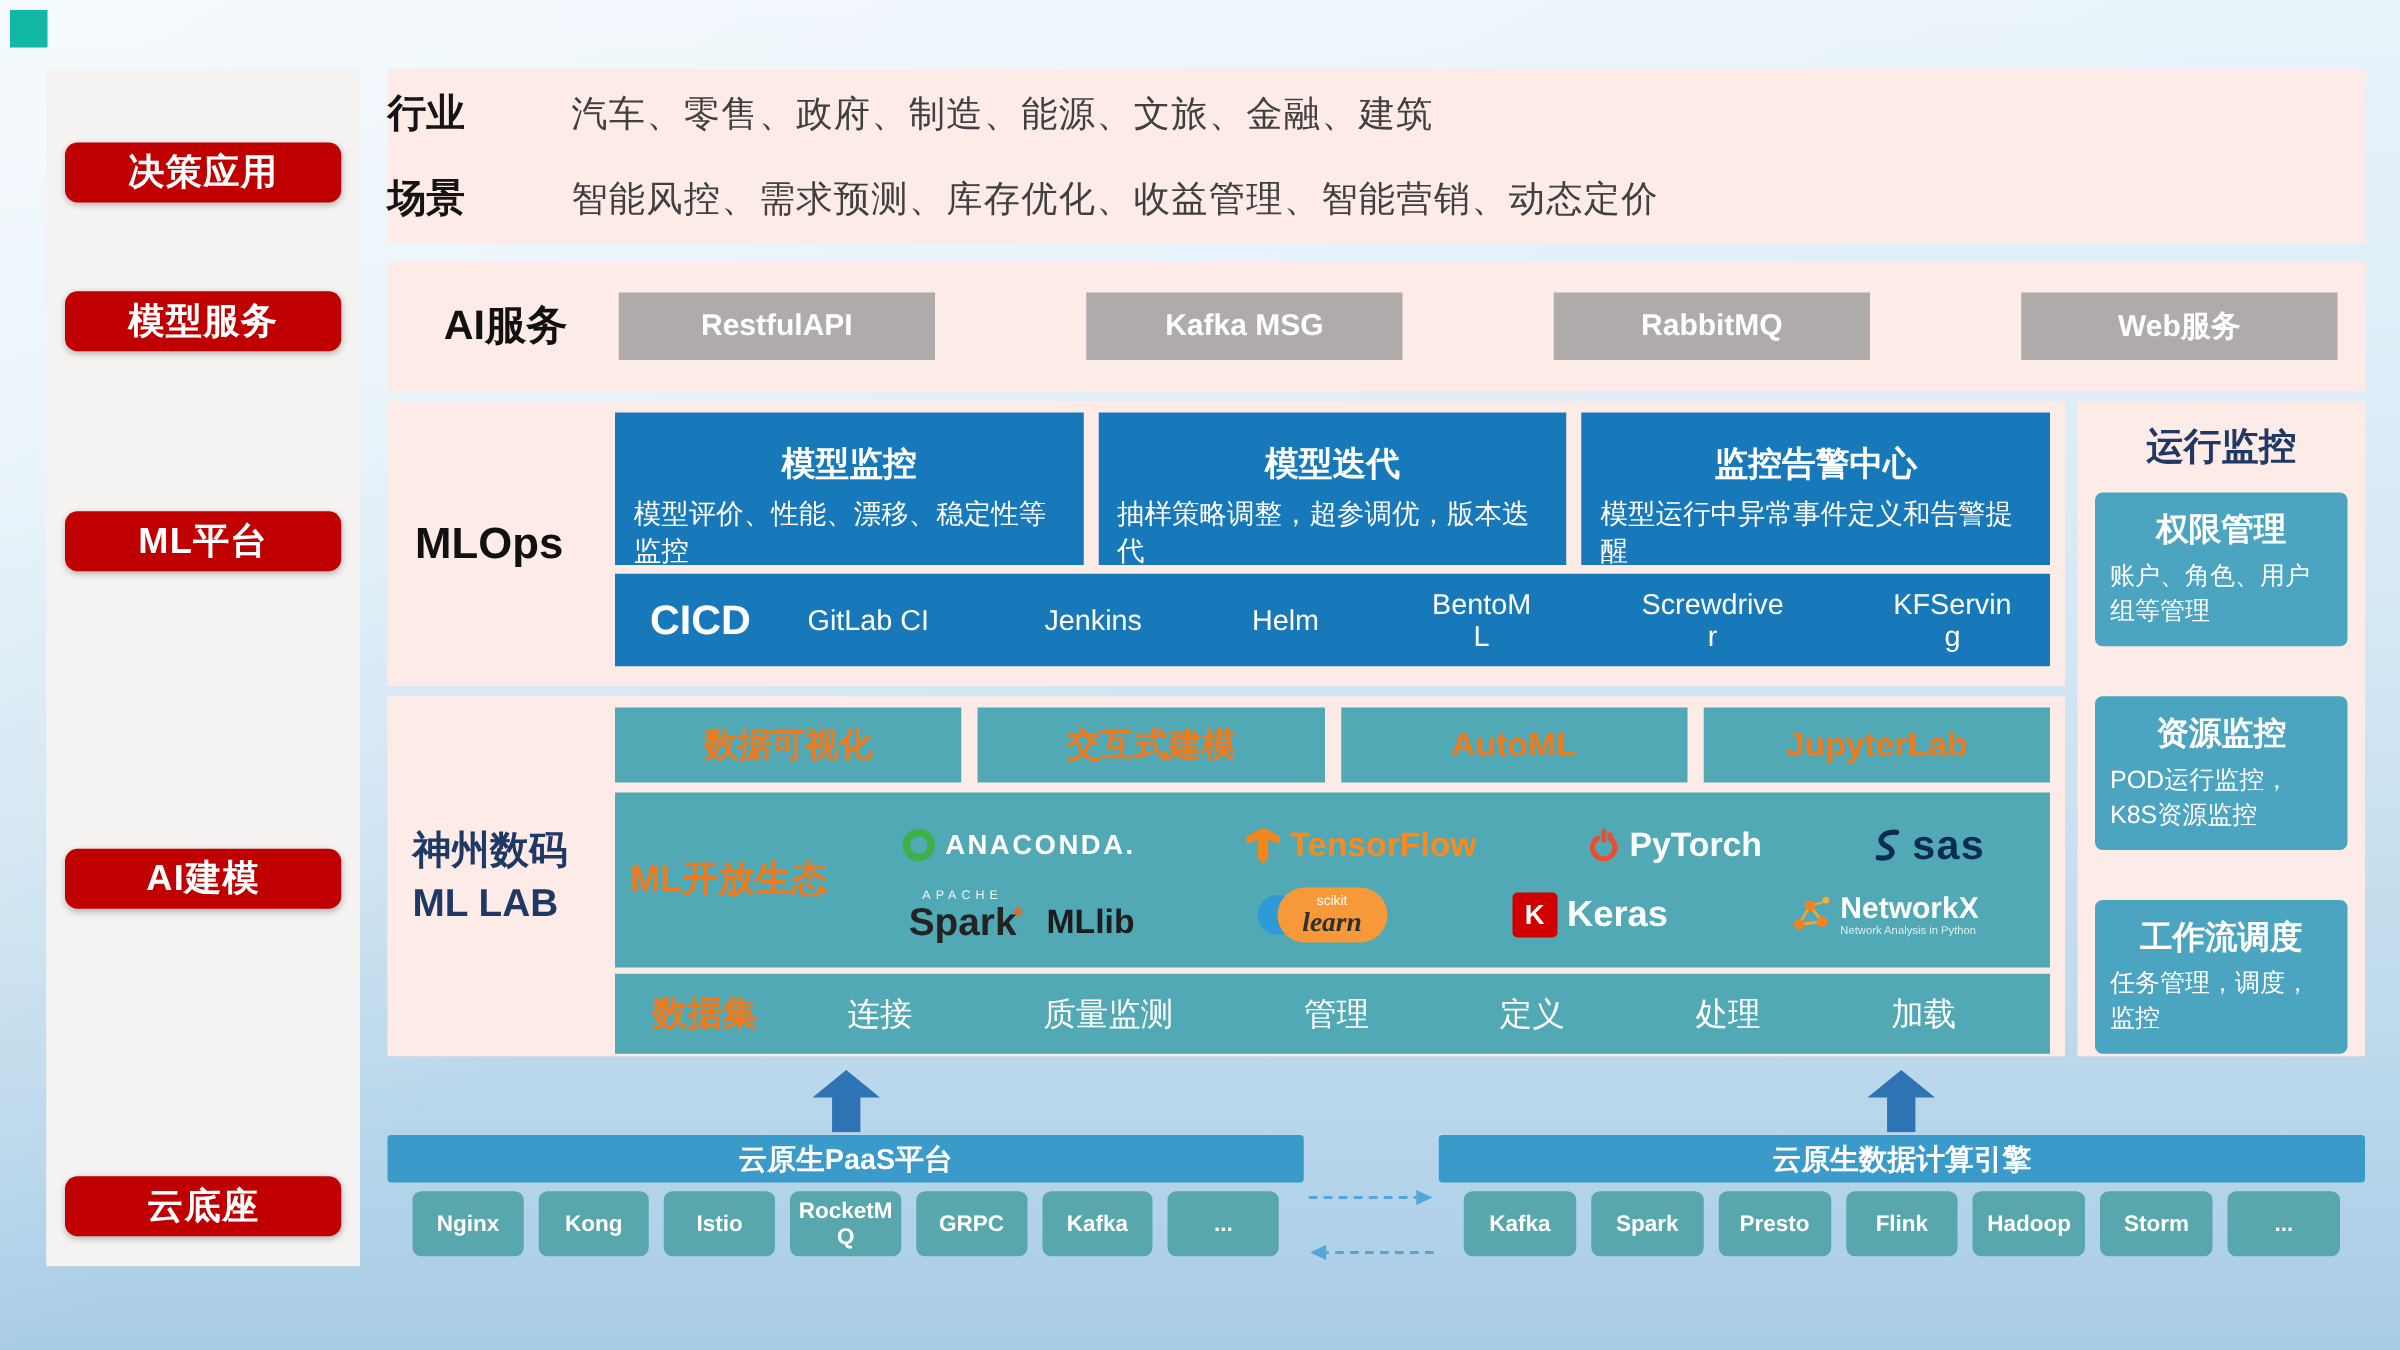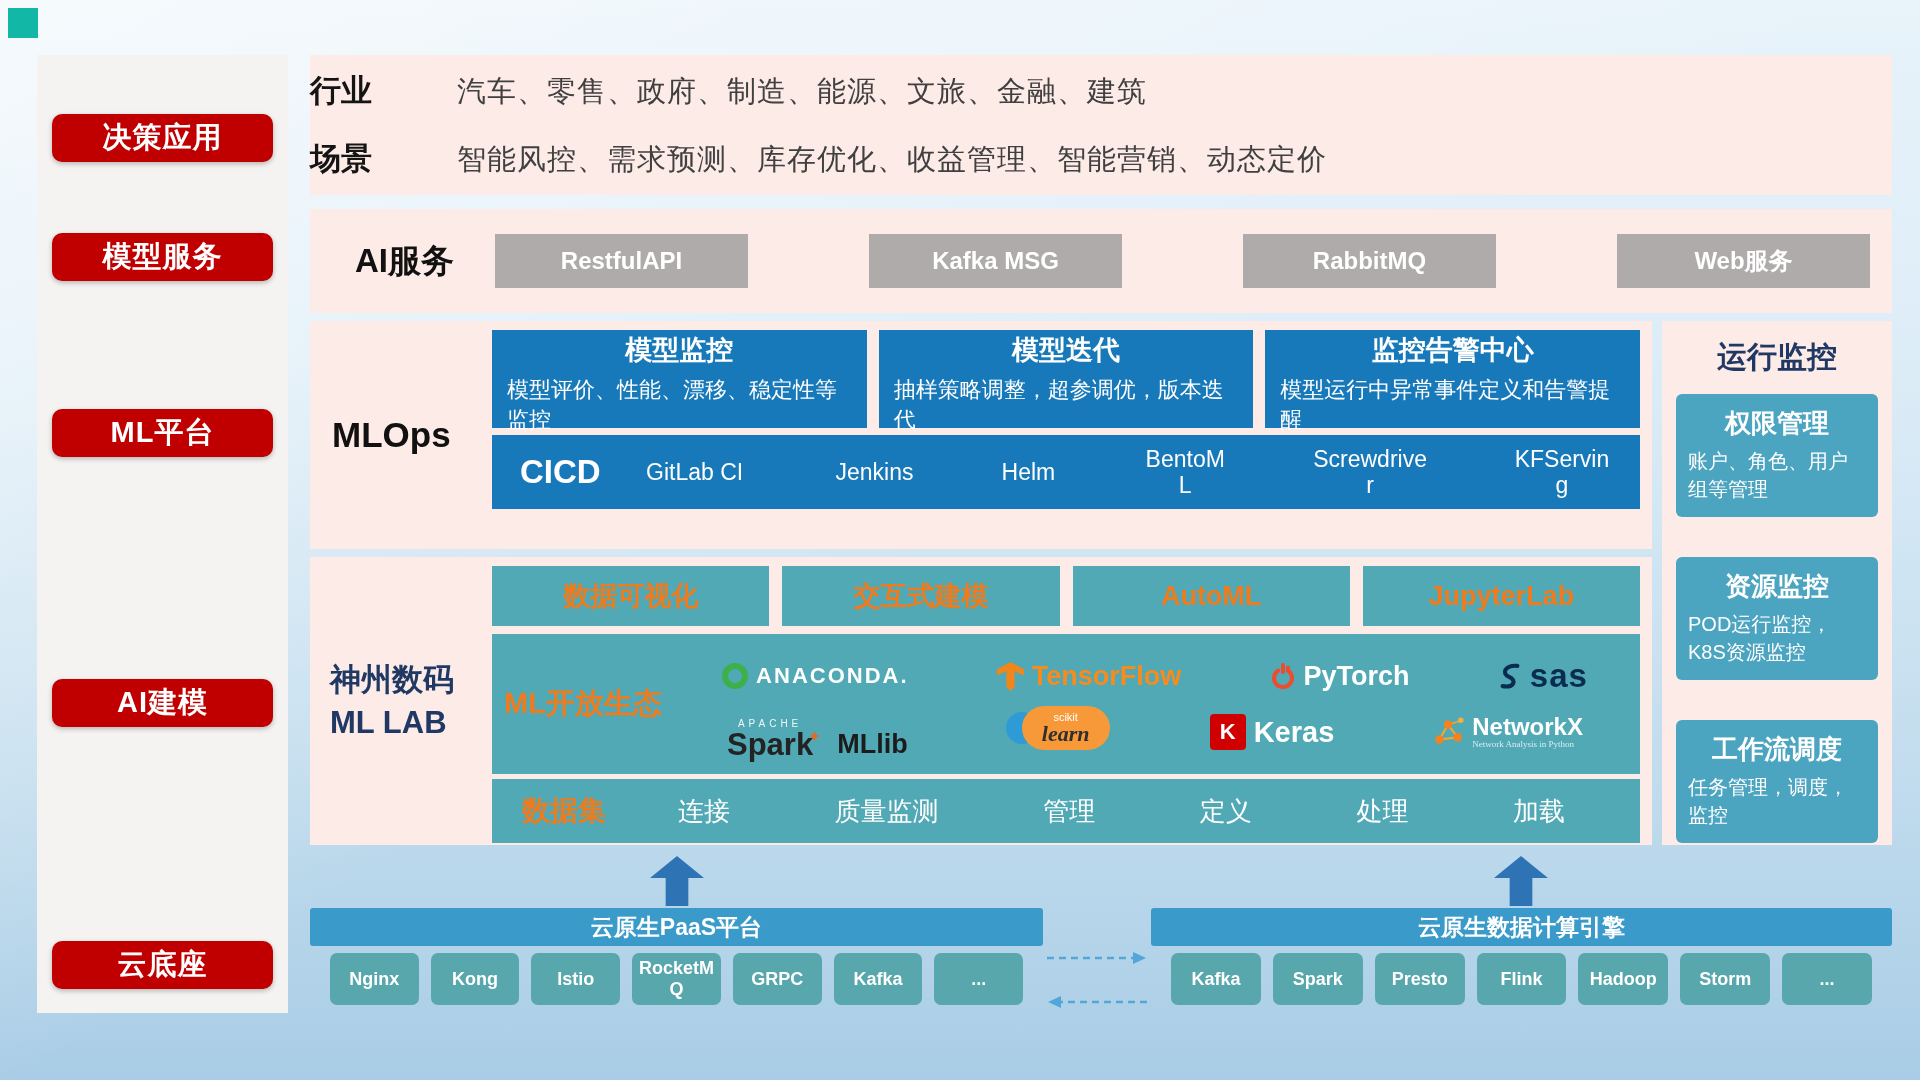--- a/index.html
+++ b/index.html
@@ -43,21 +43,21 @@
     display: flex; justify-content: space-between; }
   .gray-btn { width: 253px; height: 54px; background: #afabab; color: #fff;
     font-size: 24px; font-weight: bold; display: flex; align-items: center; justify-content: center; }
 
   
   .mlops { left: 310px; top: 321px; width: 1342px; height: 228px; }
   .mlops-label { position: absolute; left: 22px; width: 150px; height: 100%;
     display: flex; align-items: center; font-size: 35px; font-weight: bold; color: #111; }
   .mlops-content { position: absolute; left: 182px; right: 12px; top: 9px; }
   .blue-cards { display: flex; gap: 12px; }
-  .blue-card { flex: 1; height: 98px; background: #1779b9; color: #fff; padding: 2px 15px; }
+  .blue-card { flex: 1; height: 122px; background: #1779b9; color: #fff; padding: 23px 15px; }
   .bc-title { text-align: center; font-size: 27px; font-weight: bold; }
   .bc-desc { font-size: 22px; line-height: 1.35; margin-top: 7px; }
   .cicd-bar { margin-top: 7px; height: 74px; background: #1779b9; color: #fff;
     display: flex; align-items: center; padding: 0 28px; }
   .cicd-label { font-size: 33px; font-weight: bold; }
   .cicd-items { flex: 1; margin-left: 36px; display: flex; justify-content: space-between; align-items: center; }
   .cicd-items .cicd-item { font-size: 23px; text-align: center; line-height: 1.15; word-break: break-all; }
   .cicd-items .cicd-item:nth-child(1){ width: 116px; }
   .cicd-items .cicd-item:nth-child(2){ width: 80px; }
   .cicd-items .cicd-item:nth-child(3){ width: 64px; }
@@ -78,21 +78,21 @@
   .mllab-label { position: absolute; left: 20px; width: 160px; height: 100%;
     display: flex; flex-direction: column; justify-content: center;
     font-size: 31px; font-weight: bold; color: #1f3864; line-height: 1.4; }
   .mllab-content { position: absolute; left: 182px; right: 12px; top: 9px; }
   .tools-row { display: flex; gap: 13px; height: 60px; }
   .tool-btn { flex: 1; background: #50a9b4; color: #ee7c1e; font-size: 27px; font-weight: bold;
     display: flex; align-items: center; justify-content: center; }
   .eco-block { margin-top: 8px; height: 140px; background: #50a9b4; display: flex; align-items: center; }
   .eco-label { width: 186px; padding-left: 12px; font-size: 29px; font-weight: bold; color: #ee7c1e; }
   .eco-logos { flex: 1; padding-right: 8px; }
-  .eco-row { display: flex; justify-content: space-around; height: 56px; }
+  .eco-row { display: flex; align-items: center; justify-content: space-around; height: 56px; }
   .logo { display: inline-flex; align-items: center; gap: 8px; }
   .ana-ring { width: 26px; height: 26px; border: 6px solid #3eb049; border-radius: 50%; }
   .ana-text { color: #fff; font-weight: bold; font-size: 22px; letter-spacing: 2px; }
   .tf-text { color: #f78b1e; font-weight: bold; font-size: 27px; }
   .pt-text { color: #fff; font-weight: bold; font-size: 27px; }
   .sas-text { color: #0a2c50; font-weight: bold; font-size: 33px; letter-spacing: 1px; }
   .spark-group { display: inline-flex; align-items: flex-end; gap: 24px; }
   .spark-wrap { position: relative; display: flex; flex-direction: column; align-items: center; }
   .apache { font-size: 10px; letter-spacing: 4px; color: #f2f7f7; }
   .spark-text { font-size: 31px; font-weight: bold; color: #232323; line-height: 1; }
@@ -103,21 +103,21 @@
   .sk-orange { position: absolute; left: 16px; top: 2px; width: 88px; height: 44px; background: #f89939;
     border-radius: 22px; display: flex; flex-direction: column; align-items: center; justify-content: center; }
   .sk-top { font-size: 11px; color: #fff; line-height: 1; }
   .sk-learn { font-family: "Liberation Serif", serif; font-style: italic; font-weight: bold;
     font-size: 22px; color: #2f2f2f; line-height: 1; }
   .keras-k { width: 36px; height: 36px; background: #d10000; border-radius: 4px; color: #fff;
     font-size: 22px; font-weight: bold; display: flex; align-items: center; justify-content: center; }
   .keras-text { color: #fff; font-weight: bold; font-size: 29px; }
   .nx-col { display: flex; flex-direction: column; line-height: 1.1; }
   .nx-text { color: #fff; font-weight: bold; font-size: 24px; }
-  .nx-sub { color: rgba(255,255,255,.8); font-size: 9px; font-family: Liberation Serif, serif; }
+  .nx-sub { color: rgba(255,255,255,.8); font-size: 9px; }
   .dataset-row { margin-top: 5px; height: 64px; background: #50a9b4; display: flex; align-items: center; }
   .ds-label { width: 186px; padding-left: 30px; font-size: 28px; font-weight: bold; color: #ee7c1e; }
   .ds-items { flex: 1; display: flex; justify-content: space-between; padding-right: 75px;
     font-size: 26px; color: #fff; }
 
   
   .up-arrow { position: absolute; top: 856px; width: 54px; height: 50px; background: #2e74b5;
     clip-path: polygon(50% 0, 100% 44%, 71% 44%, 71% 100%, 29% 100%, 29% 44%, 0 44%); }
   .bottom-group { position: absolute; top: 908px; }
   .paas-group { left: 310px; width: 733px; }

